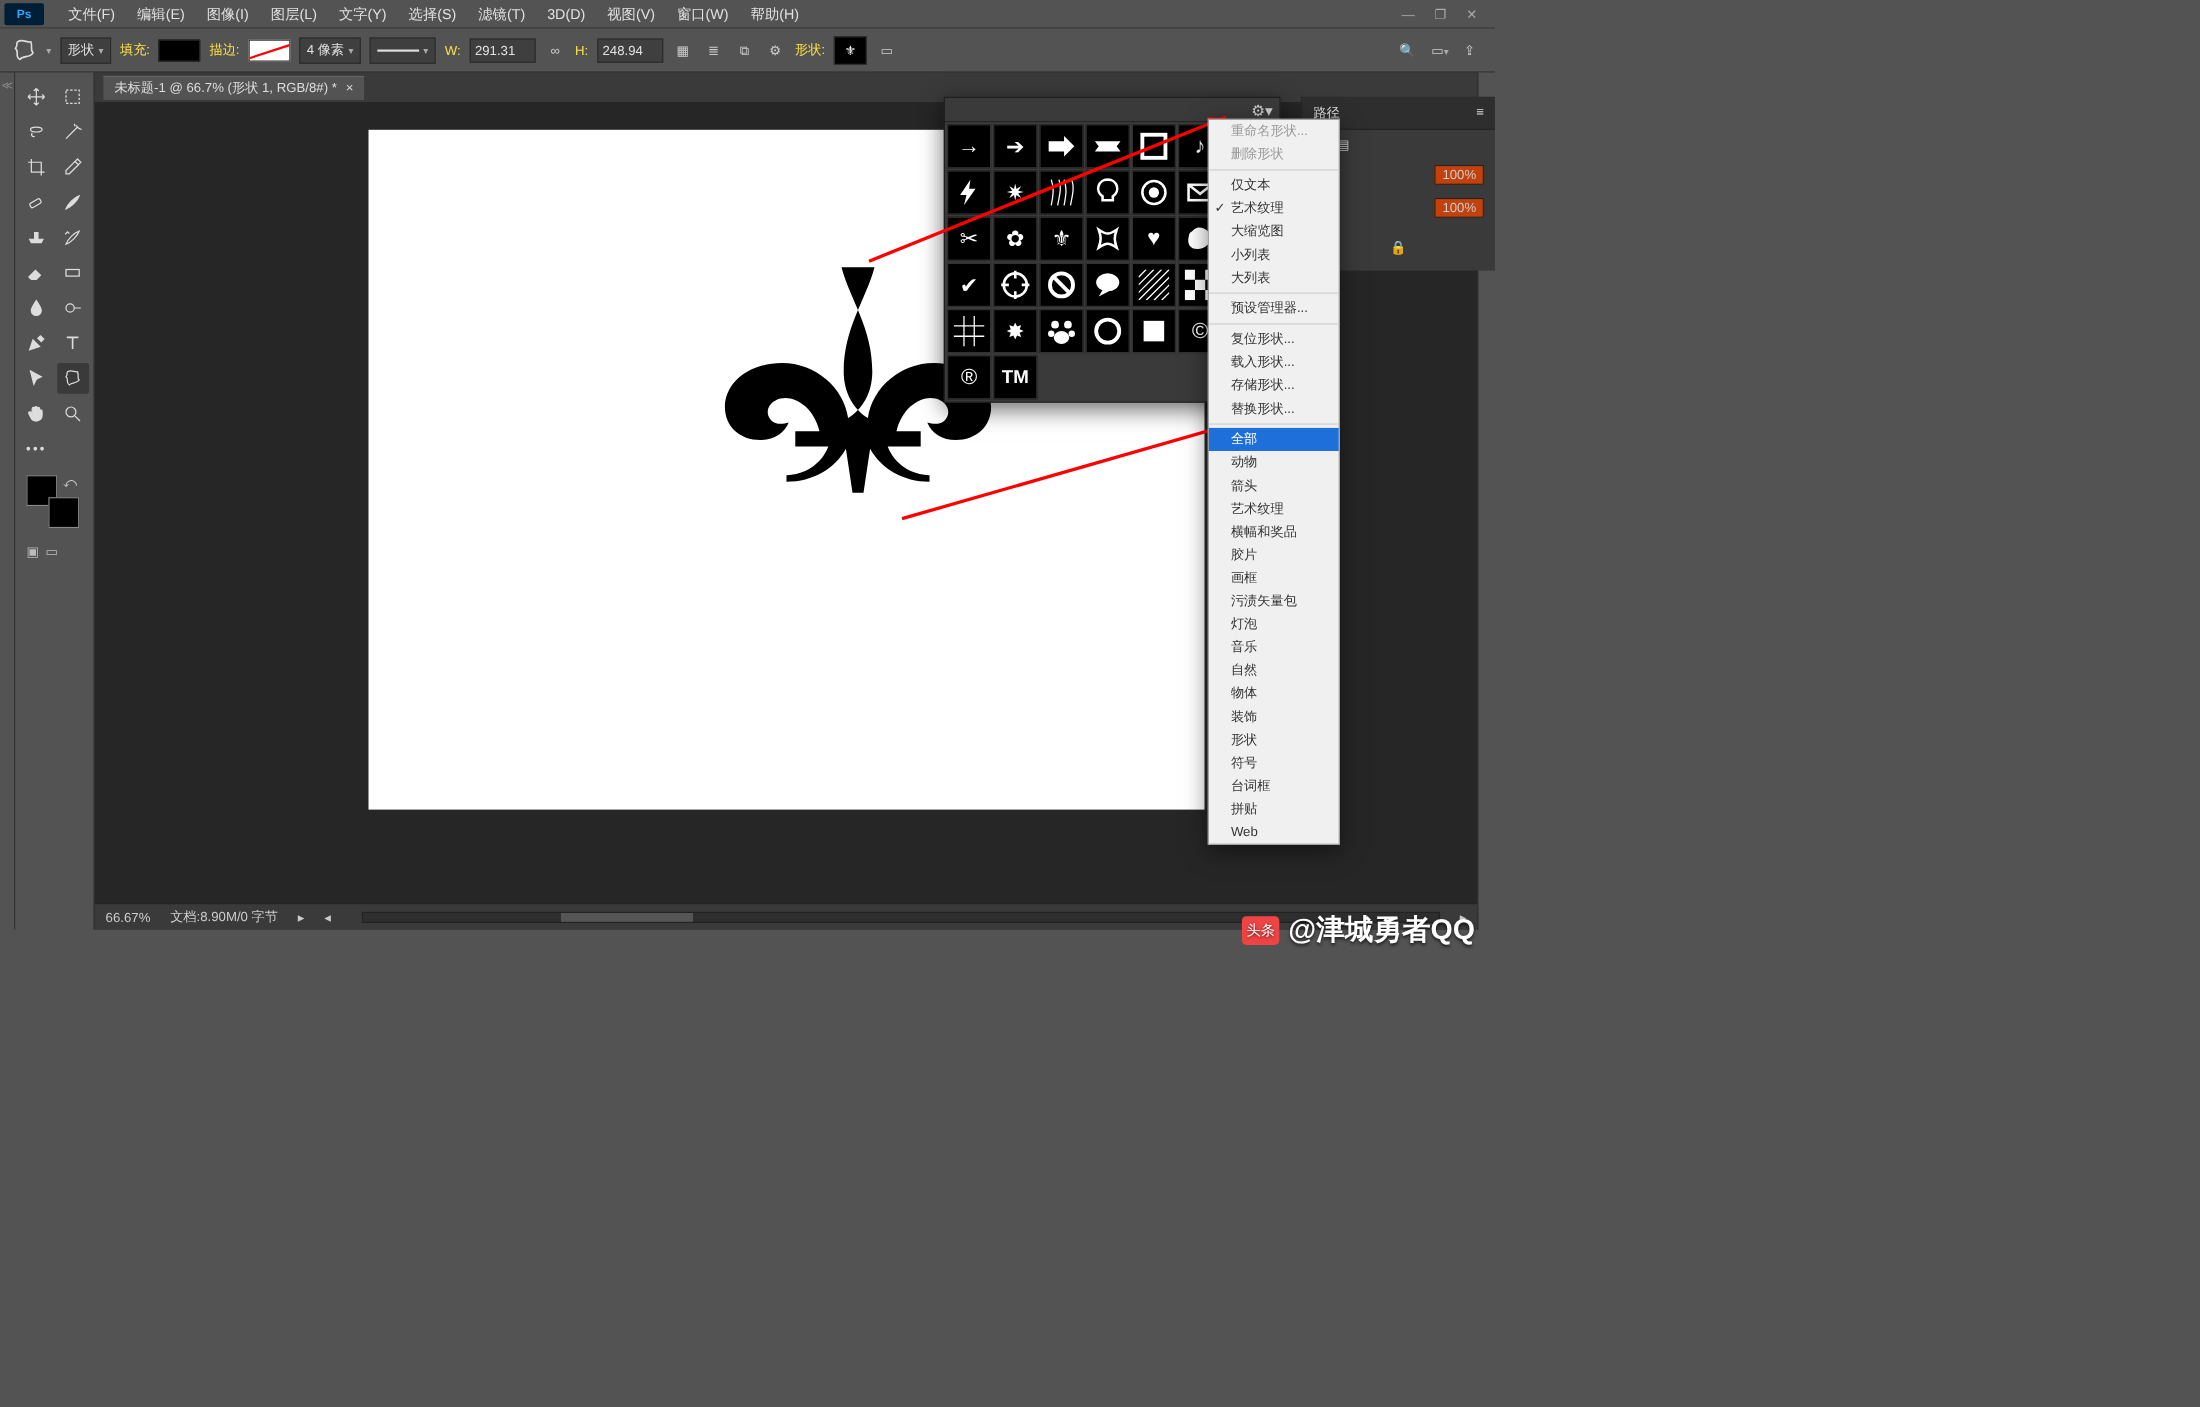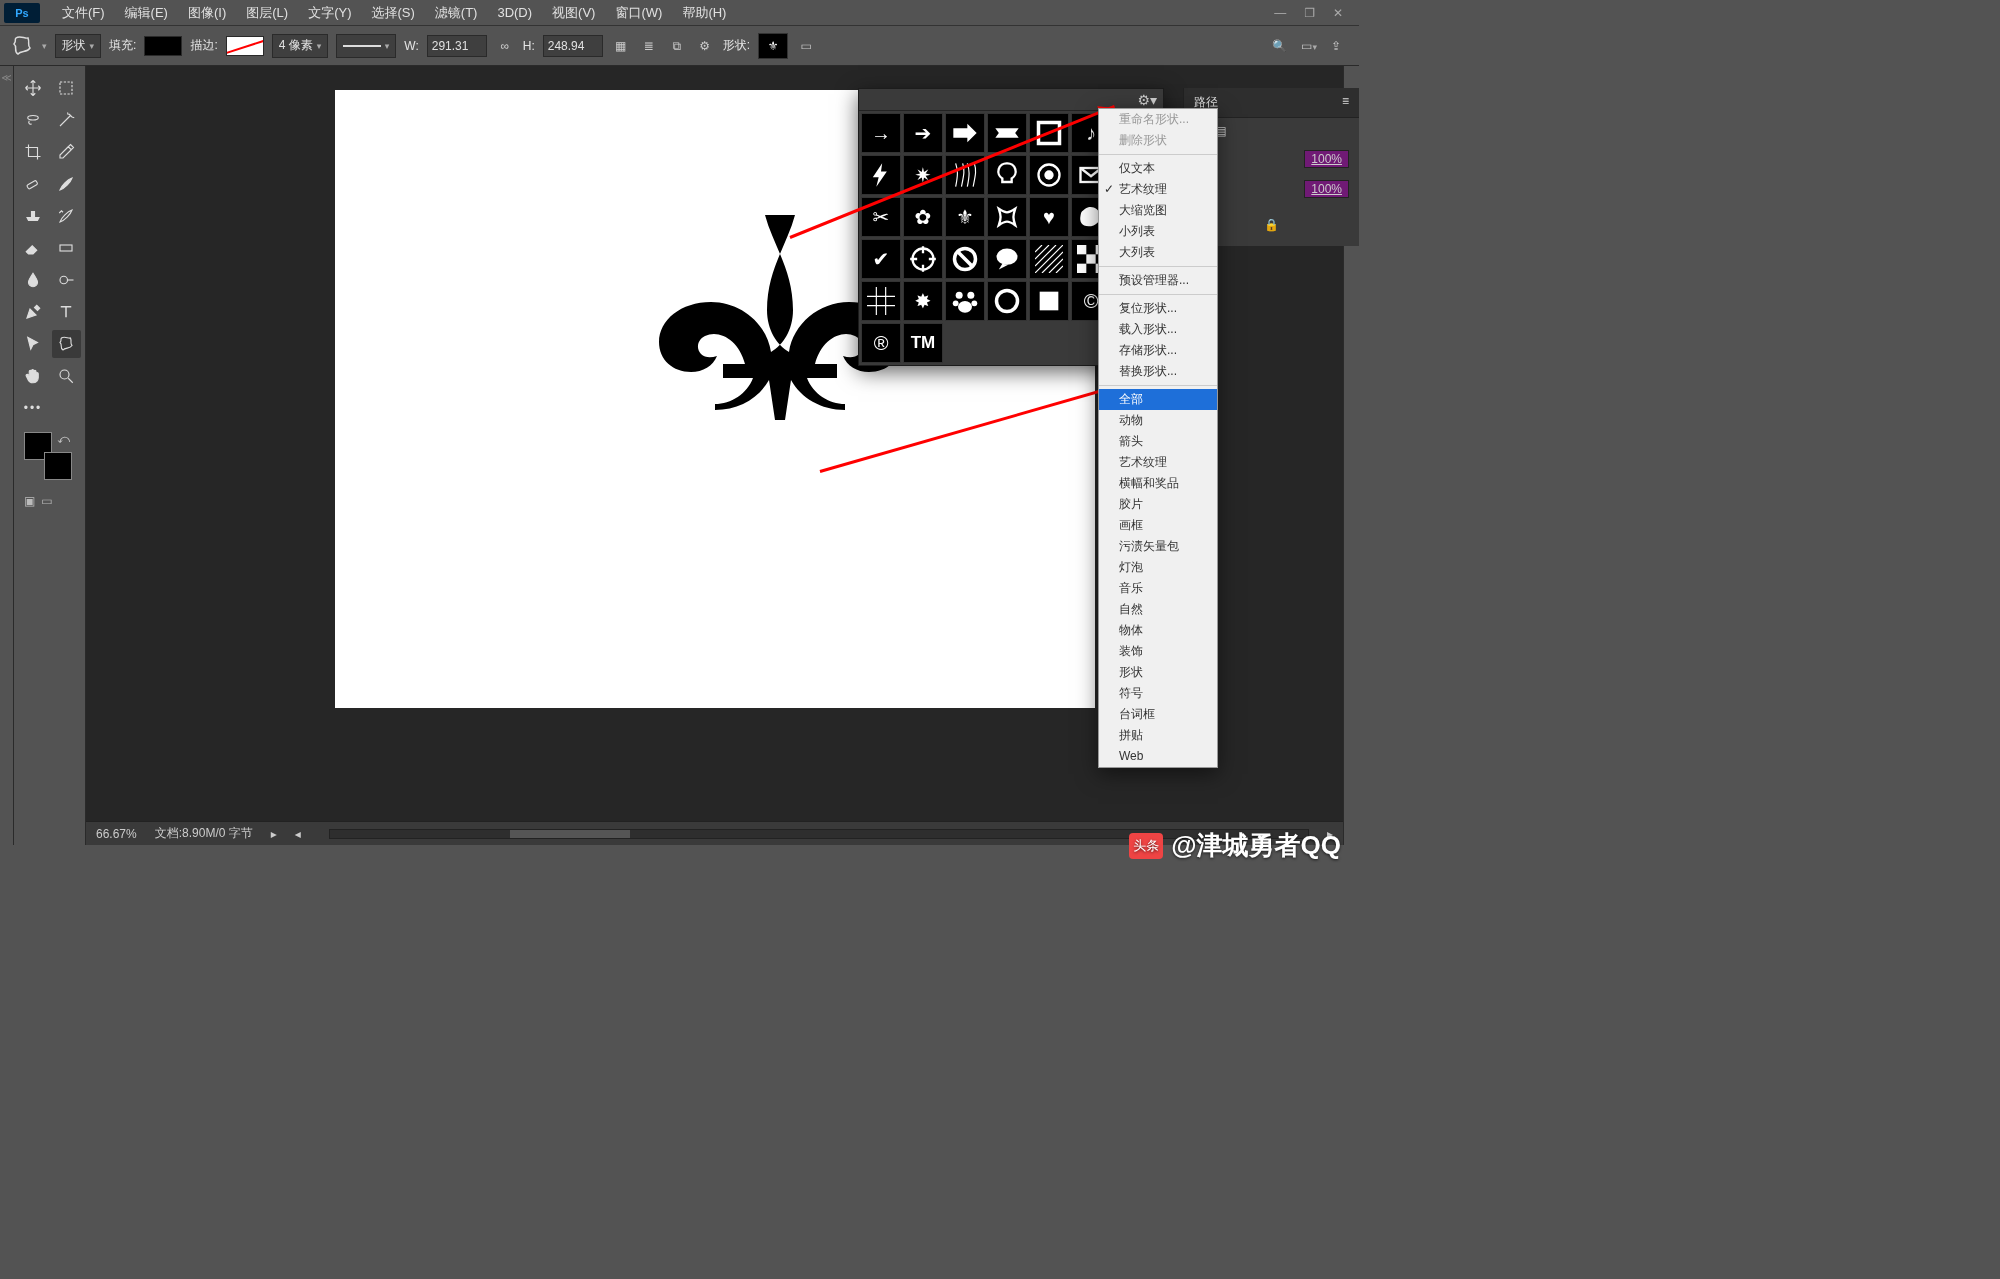--- a/index.html
+++ b/index.html
@@ -4,21 +4,21 @@
 <style>
   * { box-sizing: border-box; margin: 0; padding: 0; }
   body { font-family: "Microsoft YaHei", "Segoe UI", sans-serif; font-size: 12px; background: #535353; color: #e0e0e0; width: 1359px; height: 869px; overflow: hidden; position: relative; }
   .menubar { background: #535353; height: 26px; display: flex; align-items: center; padding: 0 4px; border-bottom: 1px solid #333; }
   .ps-logo { width: 36px; height: 20px; background: #001e36; color: #31a8ff; display: flex; align-items: center; justify-content: center; font-weight: bold; font-size: 11px; margin-right: 12px; border-radius: 2px; }
   .menubar-item { padding: 0 10px; line-height: 26px; cursor: default; font-size: 13px; }
   .win-controls { margin-left: auto; display: flex; gap: 18px; padding-right: 12px; color: #aaa; }
   .optbar { background: #535353; height: 40px; display: flex; align-items: center; padding: 6px 10px; border-bottom: 1px solid #2a2a2a; gap: 8px; }
   .blob-icon { width: 24px; height: 24px; }
   .sel { background: #3f3f3f; border: 1px solid #2a2a2a; color: #e0e0e0; height: 24px; padding: 0 6px; display: flex; align-items: center; gap: 4px; font-size: 12px; }
-  .lbl { color: #e5e5e5; font-size: 12px; }
+  .lbl { color: #fde047; font-size: 12px; }
   .swatch { width: 38px; height: 20px; border: 1px solid #2a2a2a; }
   .swatch.black { background: #000; }
   .swatch.stroke { background: #fff; position: relative; overflow: hidden; }
   .swatch.stroke::after { content:""; position:absolute; left:-4px; top:8px; width:50px; height:2px; background:red; transform:rotate(-18deg); }
   .inp { background: #3f3f3f; border: 1px solid #2a2a2a; color: #e0e0e0; height: 22px; width: 60px; padding: 0 4px; font-size: 12px; }
   .linkico, .smallico { width: 20px; height: 20px; display: flex; align-items:center; justify-content:center; color:#ccc; }
   .shape-prev { width: 30px; height: 26px; background:#000; display:flex; align-items:center; justify-content:center; color:#fff; border:1px solid #333; }
   .right-icons { margin-left:auto; display:flex; gap:14px; color:#ccc; align-items:center; padding-right:8px;}
   .workspace { display:flex; height: calc(100% - 90px); }
   .left-strip { width:14px; background:#535353; border-right:1px solid #2a2a2a; display:flex; align-items:flex-start; justify-content:center; padding-top:6px; color:#888; font-size:10px;}
@@ -52,21 +52,21 @@
   .ctx .it { padding:3px 12px 3px 20px; position:relative; line-height:15px;}
   .ctx .it.dis { color:#999;}
   .ctx .it.chk::before { content:"✓"; position:absolute; left:5px;}
   .ctx .it.hl { background:#1e6fd9; color:#fff;}
   .ctx hr { border:none; border-top:1px solid #ccc; margin:3px 0;}
   .arrow { position:absolute; background:red; height:3px; transform-origin:left center; z-index:55;}
   .arrow::after { content:""; position:absolute; right:-2px; top:-5px; border:6px solid transparent; border-left:12px solid red;}
   .rightpanel { position:absolute; top:88px; right:0; width:176px; background:#3a3a3a; border-left:1px solid #222; z-index:30; }
   .rp-tab { background:#2e2e2e; padding:6px 10px; font-size:12px; color:#ddd; border-bottom:1px solid #222; display:flex; justify-content:space-between;}
   .rp-row { padding:6px 10px; display:flex; align-items:center; justify-content:space-between; font-size:12px; color:#ccc;}
-  .rp-row .v { background:#701a75; border:1px solid #222; padding:1px 6px;text-decoration:underline;}
+  .rp-row .v { background:#c2410c; border:1px solid #222; padding:1px 6px;}
   .rp-icons { padding:6px 10px; display:flex; gap:10px; color:#ccc;}
   .rp-lock { text-align:center; padding:14px; color:#aaa;}
   .watermark { position:absolute; right:18px; bottom:6px; color:#fff; font-size:26px; font-weight:600; z-index:80; text-shadow:0 1px 3px rgba(0,0,0,.7); display:flex; align-items:center; gap:8px;}
   .tt-badge { background:#ef4444; color:#fff; font-size:13px; padding:4px 4px; border-radius:4px; font-weight:500;}
   .caret{font-size:9px;color:#aaa;}
 </style>
 </head>
 <body>
 
 <div class="menubar">
@@ -263,20 +263,26 @@
       <div class="bg"></div>
       <div class="sw">⤺</div>
     </div>
     <div class="mode-row">
       <span>▣</span>
       <span>▭</span>
     </div>
   </div>
 
   <div class="docarea">
+    <div class="tabbar">
+      <div class="doctab">
+        <span>未标题-1 @ 66.7% (形状 1, RGB/8#) *</span>
+        <span>×</span>
+      </div>
+    </div>
     <div class="canvas-wrap">
       <div class="canvas">
         <svg viewBox="0 0 300 260" style="position:absolute;left:310px;top:120px;width:300px;height:260px">
           <path fill="#000" d="M150 5c-8 30-28 55-28 95 0 20 10 35 22 42h-18c-4-28-30-50-60-50-30 0-52 18-52 40 0 18 14 30 32 30 12 0 22-6 26-16-6 2-12 2-16-2-5-5-4-14 4-18 14-7 34 4 40 28h-22v14h30c-6 16-22 26-38 26v6c24 0 44-12 54-30l6 40h10l6-40c10 18 30 30 54 30v-6c-16 0-32-10-38-26h30v-14h-22c6-24 26-35 40-28 8 4 9 13 4 18-4 4-10 4-16 2 4 10 14 16 26 16 18 0 32-12 32-30 0-22-22-40-52-40-30 0-56 22-60 50h-18c12-7 22-22 22-42 0-40-20-65-28-95z"></path>
         </svg>
       </div>
     </div>
     <div class="status">
       <span>66.67%</span>
       <span>文档:8.90M/0 字节</span>

